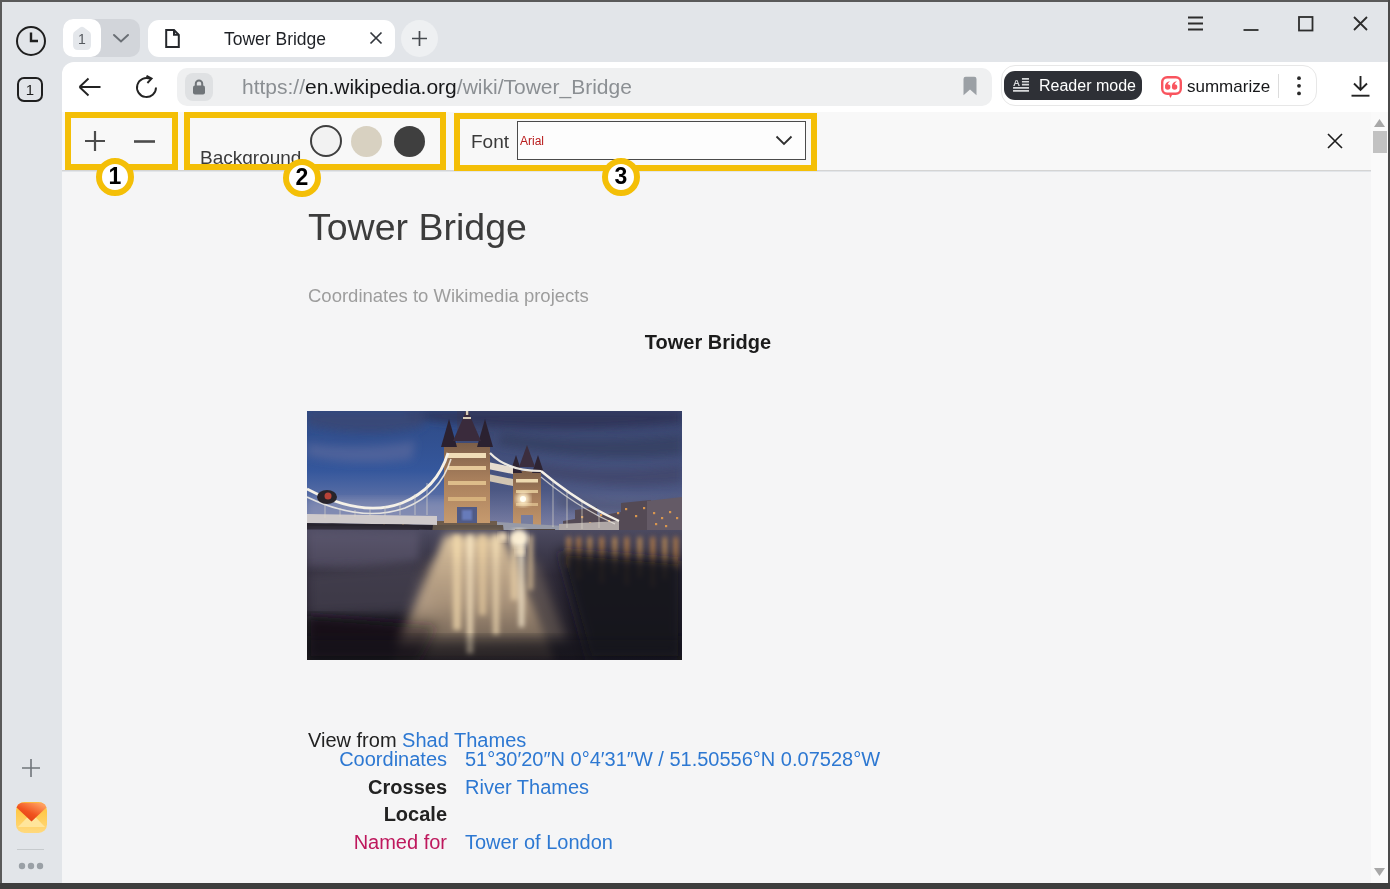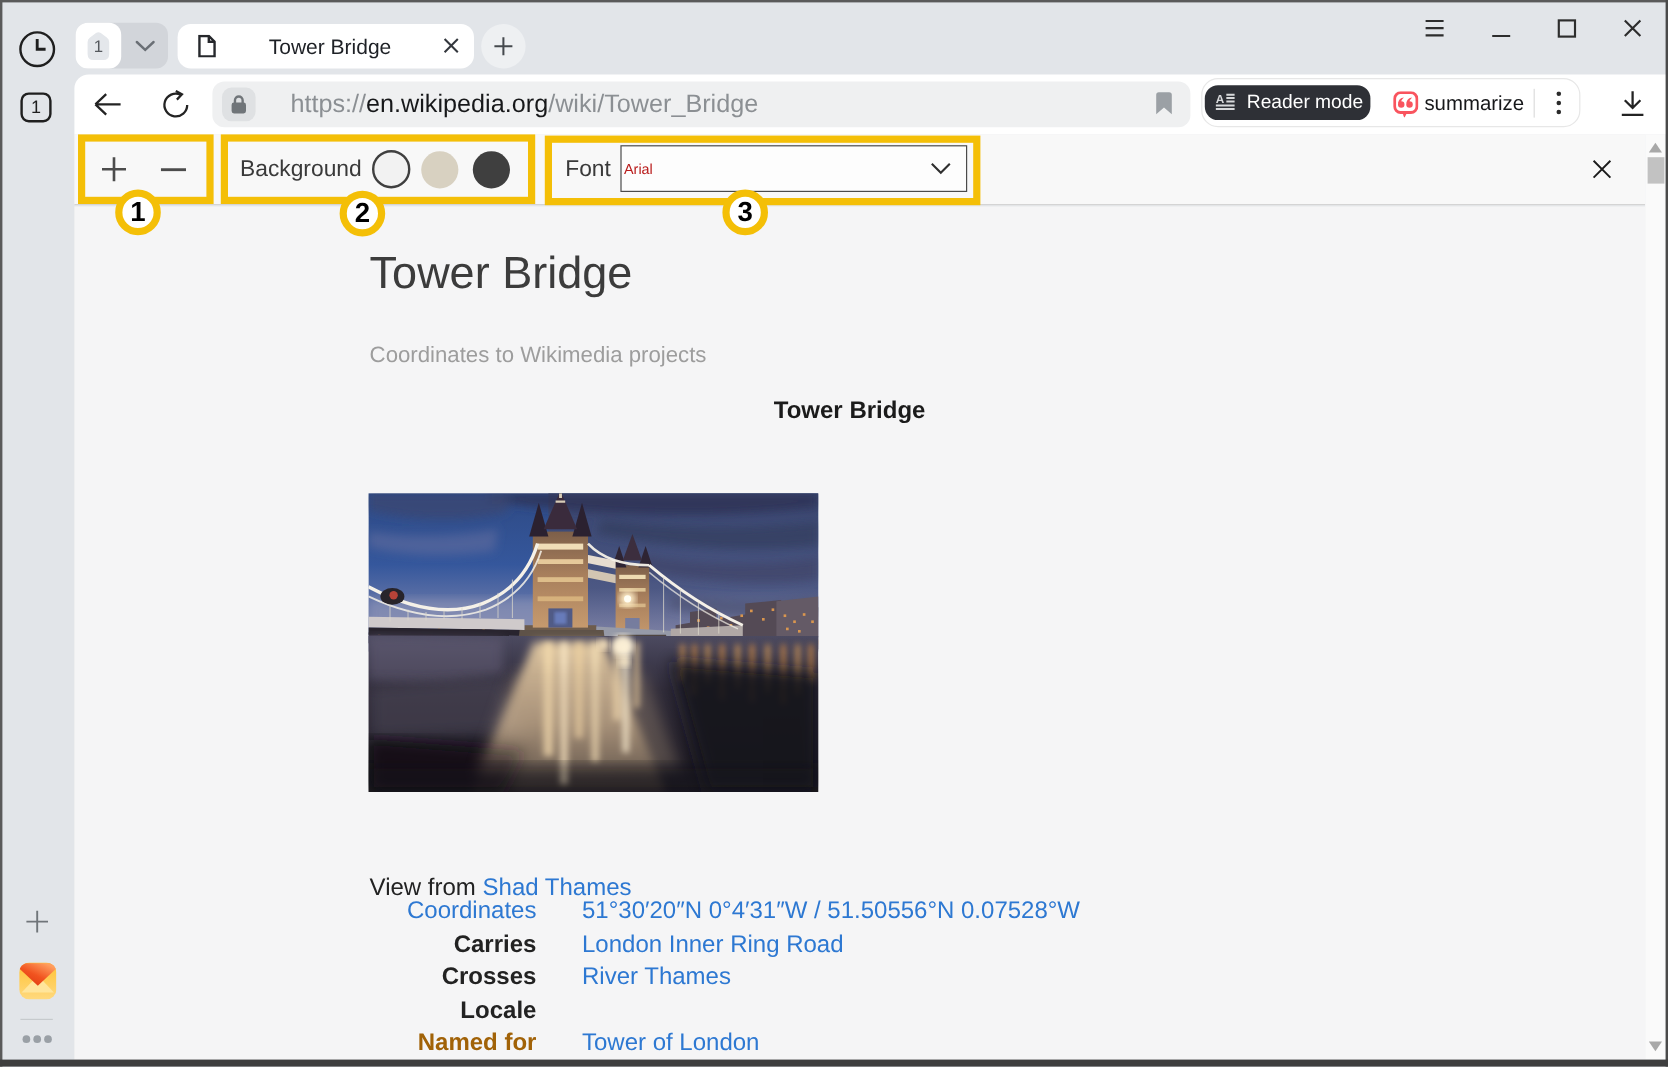--- a/index.html
+++ b/index.html
@@ -163,21 +163,21 @@
 </div>
 
 <div class="abs" id="readerbar">
 
   <svg class="abs" style="left:84px; top:130px;" width="22" height="22" viewBox="0 0 22 22">
     <path d="M11 1 V21 M1 11 H21" stroke="#4c4c4c" stroke-width="2.2"></path>
   </svg>
   <svg class="abs" style="left:134px; top:140px;" width="21" height="3" viewBox="0 0 21 3">
     <path d="M0 1.5 H21" stroke="#4c4c4c" stroke-width="2.6"></path>
   </svg>
-  <div class="abs" style="left:200px; top:130px; font-size:19px; line-height:23px; color:#3a3a3a;">Background</div>
+  <div class="abs" style="left:200px; top:146px; font-size:19px; line-height:23px; color:#3a3a3a;">Background</div>
 
   <div class="abs" style="left:310px; top:125px; width:32px; height:32px; border-radius:50%; background:#f2f2f2; border:2.6px solid #3f3f3f;"></div>
   <div class="abs" style="left:351px; top:126px; width:31px; height:31px; border-radius:50%; background:#d8d1c1;"></div>
   <div class="abs" style="left:394px; top:126px; width:31px; height:31px; border-radius:50%; background:#3f3f3f;"></div>
   <div class="abs" style="left:471px; top:130px; font-size:19px; line-height:23px; color:#3a3a3a;">Font</div>
 
   <div class="abs" style="left:517px; top:121px; width:289px; height:39px; background:#fdfdfd; border:1.6px solid #4b4b4b;"></div>
   <div class="abs" style="left:520px; top:131px; font-size:12px; line-height:21px; color:#b91c1c;">Arial</div>
   <svg class="abs" style="left:775px; top:135px;" width="18" height="11" viewBox="0 0 18 11">
     <path d="M1.5 1.5 L9 9 L16.5 1.5" fill="none" stroke="#2f2f2f" stroke-width="1.8"></path>
@@ -406,33 +406,29 @@
   </svg>
 
   <div class="abs" style="left:308px; top:701px; font-size:20px; color:#222;margin-top:28px;">View from <span style="color:#2d78d2;">Shad Thames</span></div>
 
   <div class="abs" style="left:0px; top:746px; width:1108px;">
     <div class="trow">
         <div class="tlab" style="color:#2d78d2; font-weight:normal;">Coordinates</div>
         <div class="tval"><span style="color:#2d78d2;">51°30′20″N 0°4′31″W / 51.50556°N 0.07528°W</span></div>
       </div>
     <div class="trow">
-        <div class="tlab">Carries</div>
-        <div class="tval"><span style="color:#2d78d2;">London Inner Ring Road</span></div>
-      </div>
-    <div class="trow">
         <div class="tlab">Crosses</div>
         <div class="tval"><span style="color:#2d78d2;">River Thames</span></div>
       </div>
     <div class="trow">
         <div class="tlab">Locale</div>
       </div>
     <div class="trow">
-        <div class="tlab" style="color:#a16207; font-weight:bold;">Named for</div>
+        <div class="tlab" style="color:#be185d; font-weight:normal;">Named for</div>
         <div class="tval"><span style="color:#2d78d2;">Tower of London</span></div>
       </div>
   </div>
 </div>
 <style>
   .trow { display:flex; height:27.5px; font-size:20px; line-height:27.5px; color:#222; }
   .tlab { width:447px; text-align:right; font-weight:bold; }
-  .tval { margin-left:38px; white-space:nowrap; }
+  .tval { margin-left:18px; white-space:nowrap; }
 </style>
 
 </body></html>

